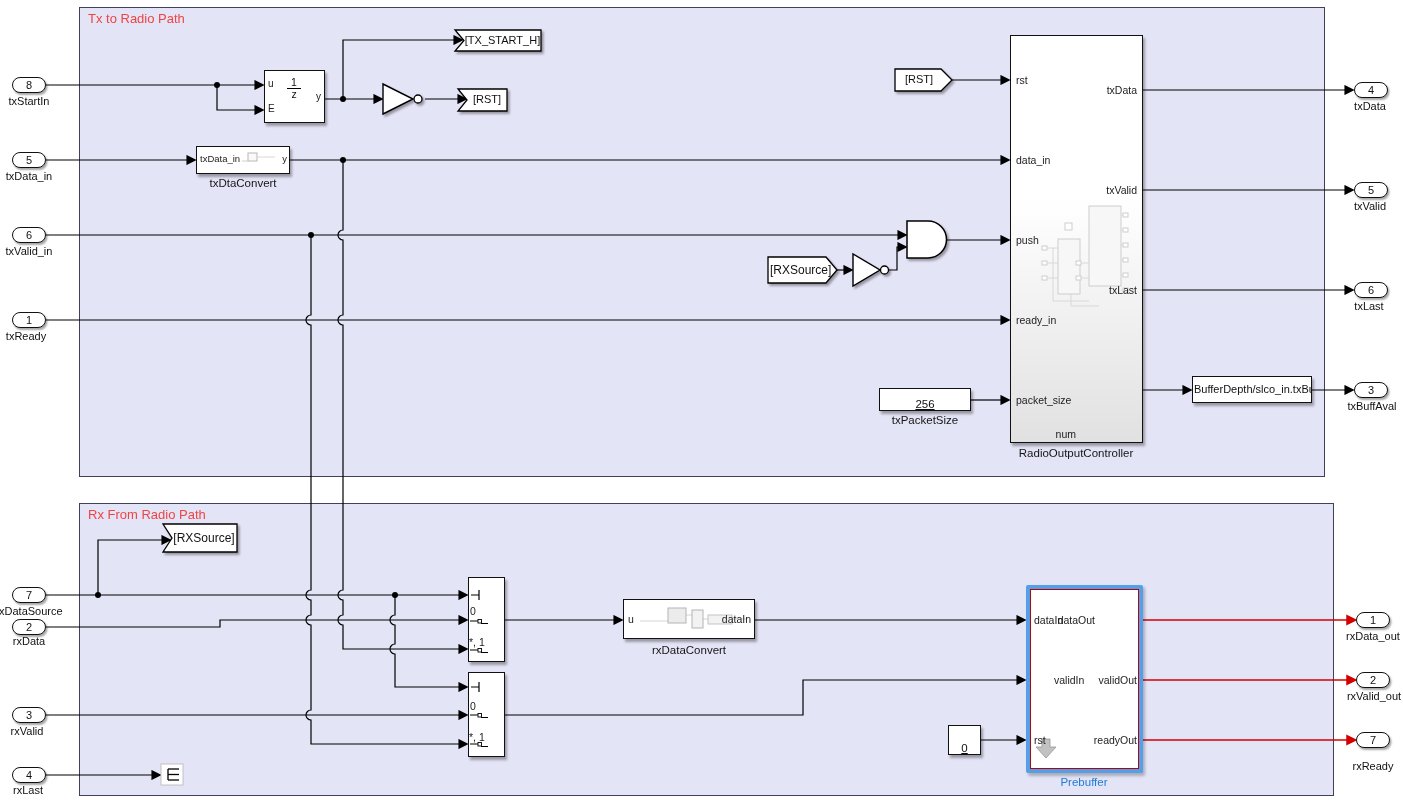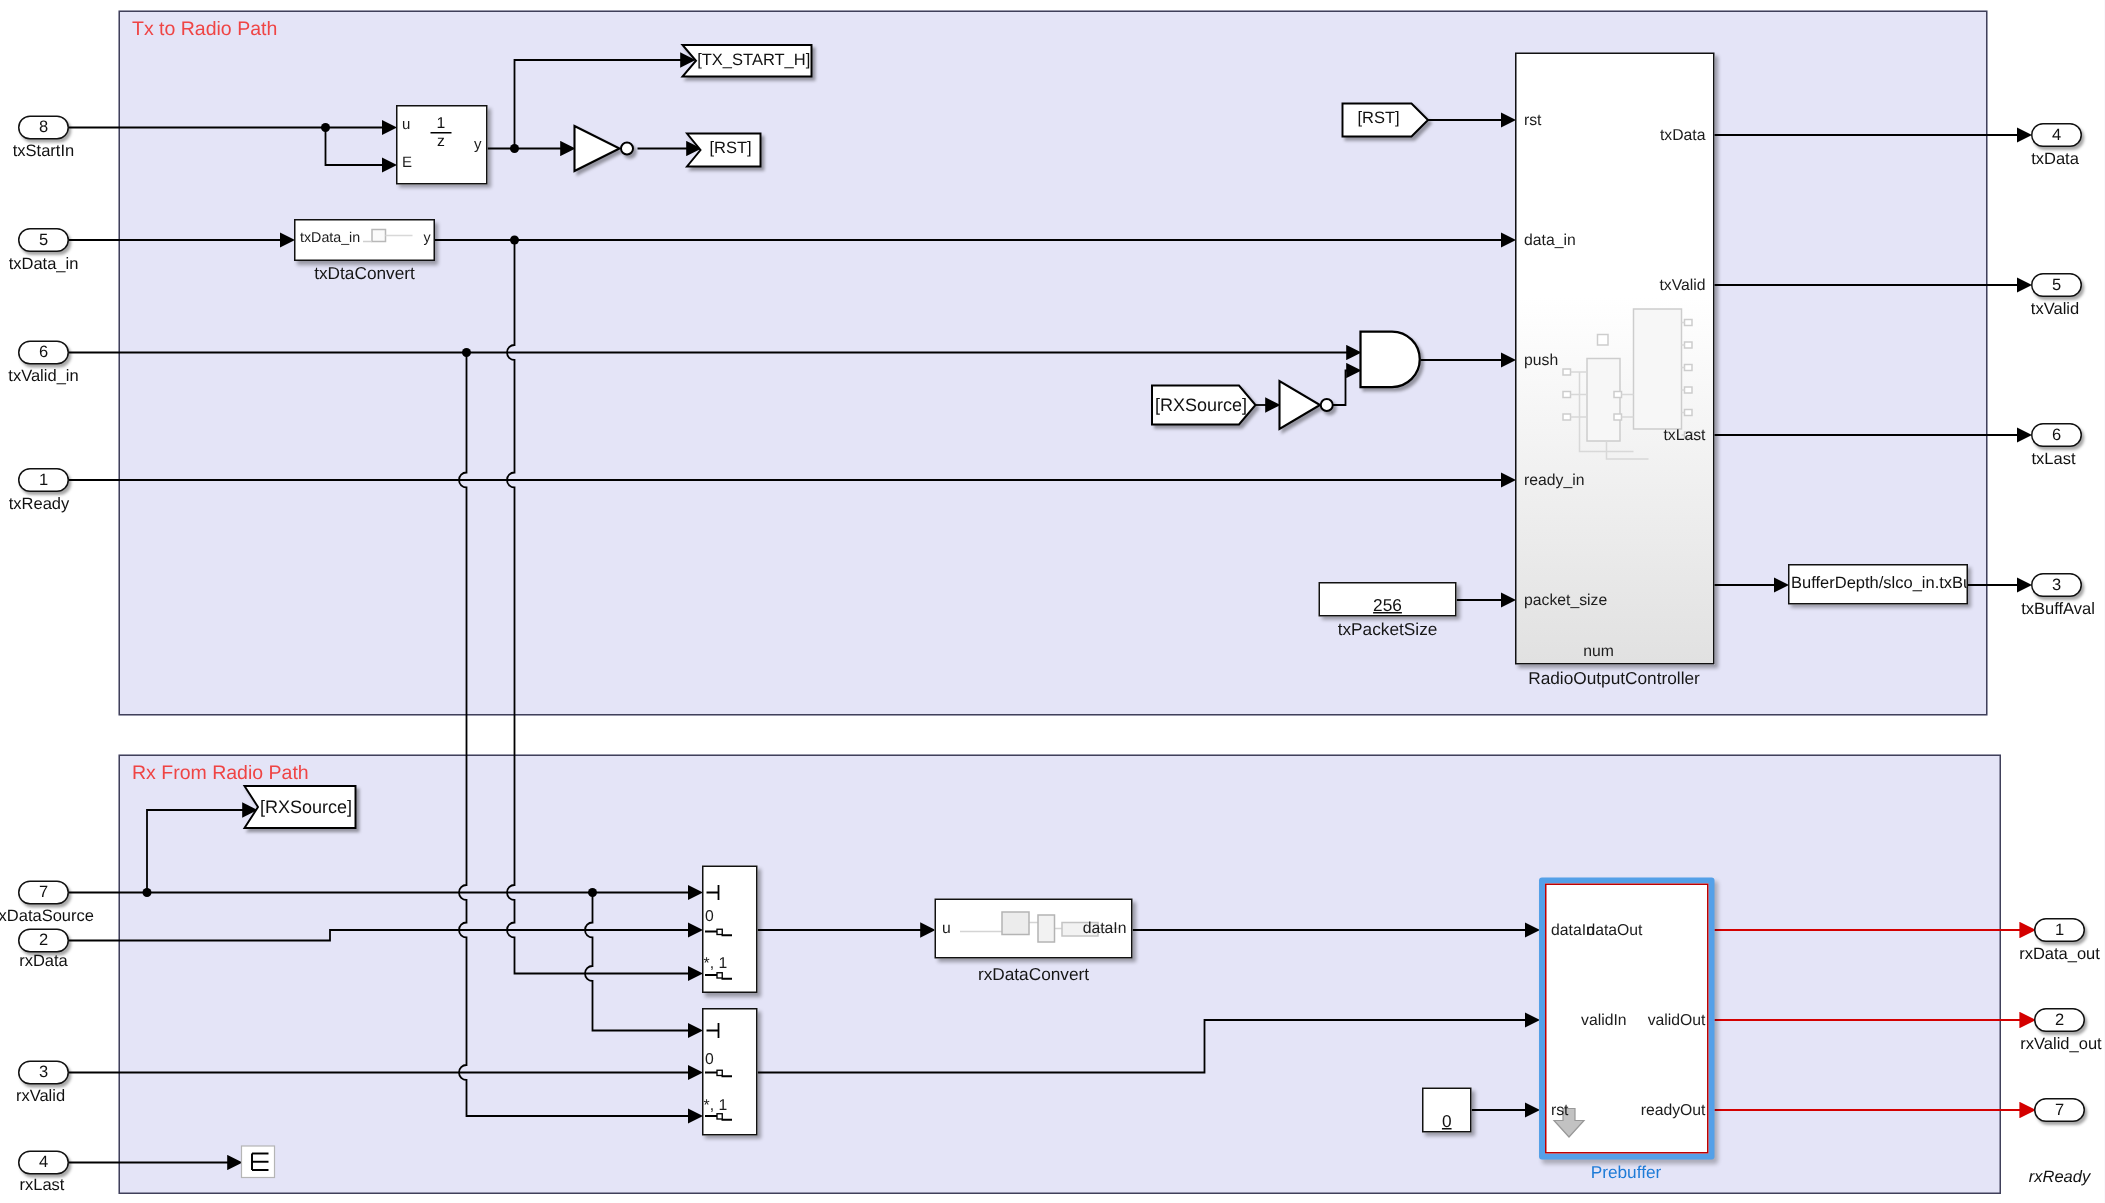--- a/index.html
+++ b/index.html
@@ -304,13 +304,13 @@
     <span>1</span>
   </div>
 <div class="plabel" style="left:1373px;top:630px;">rxData_out</div>
 <div class="port" style="left:1356px;top:672px;">
     <span>2</span>
   </div>
 <div class="plabel" style="left:1374px;top:690px;">rxValid_out</div>
 <div class="port" style="left:1356px;top:732px;">
     <span>7</span>
   </div>
-<div class="plabel" style="left:1373px;top:779px;font-style:italic;">rxReady</div>
+<div class="plabel" style="left:1373px;top:760px;">rxReady</div>
 
 </body></html>

